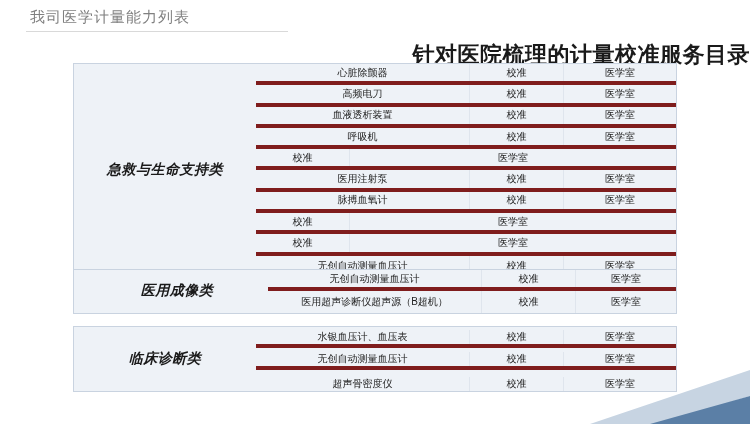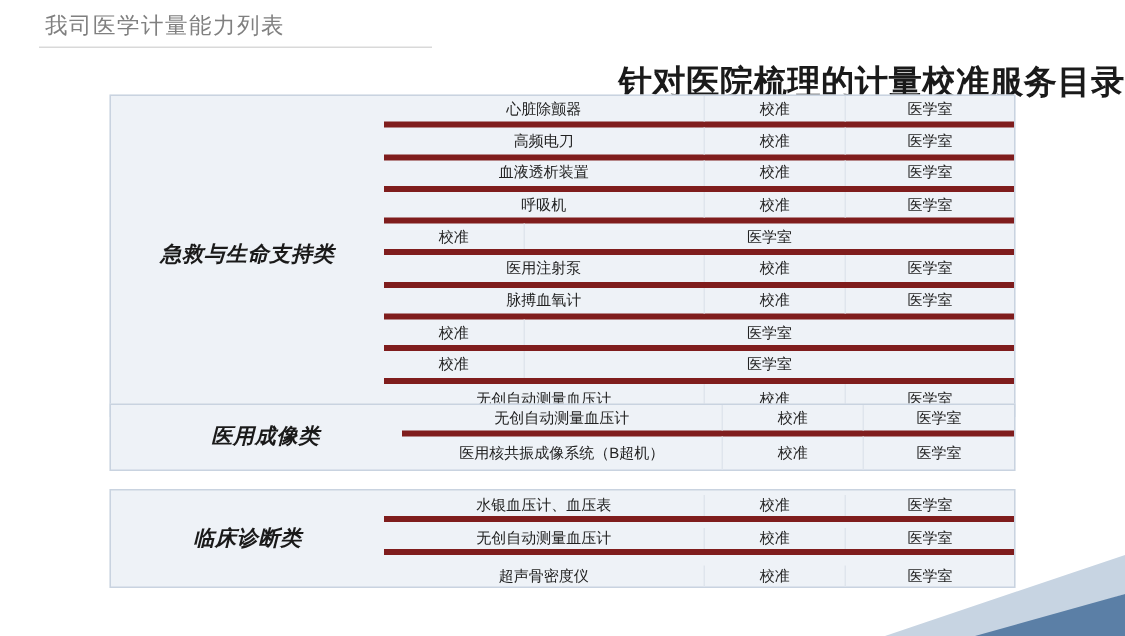--- a/index.html
+++ b/index.html
@@ -189,21 +189,21 @@
 
   <div class="group" id="group-1">
     <div class="group-label">医用成像类</div>
     <div class="group-rows">
       <div class="row">
         <div class="cell cell-name">无创自动测量血压计</div>
         <div class="cell cell-type">校准</div>
         <div class="cell cell-dept">医学室</div>
       </div>
       <div class="row">
-        <div class="cell cell-name">医用核共振成像系统（B超机）</div>
+        <div class="cell cell-name">医用超声诊断仪超声源（B超机）</div>
         <div class="cell cell-type">校准</div>
         <div class="cell cell-dept">医学室</div>
       </div>
     </div>
   </div>
 
   <div class="group" id="group-2">
     <div class="group-label">临床诊断类</div>
     <div class="group-rows">
       <div class="row">

